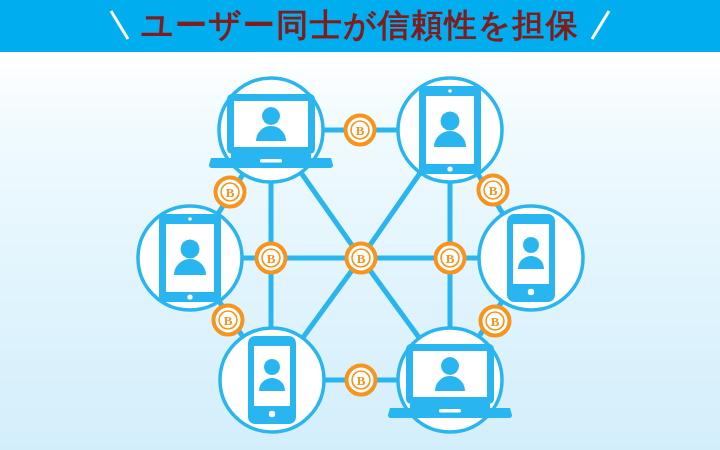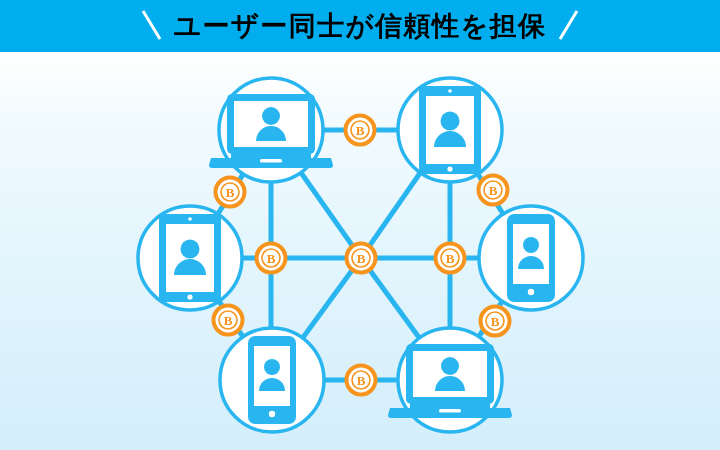--- a/index.html
+++ b/index.html
@@ -42,22 +42,22 @@
     transform: translateY(-1px);
   }
   .slash {
     display: block;
     width: 22px;
     height: 34px;
     flex: 0 0 auto;
   }
   .slash svg { display: block; }
   #header-title {
-    color: #000000;
-    font-size: 27px;
+    color: #7f1d1d;
+    font-size: 32px;
     font-weight: bold;
     letter-spacing: 1.5px;
     line-height: 1;
     white-space: nowrap;
     font-family: "DejaVu Sans", "Liberation Sans", sans-serif;
   }
 
   
   #diagram-area {
     position: absolute;

